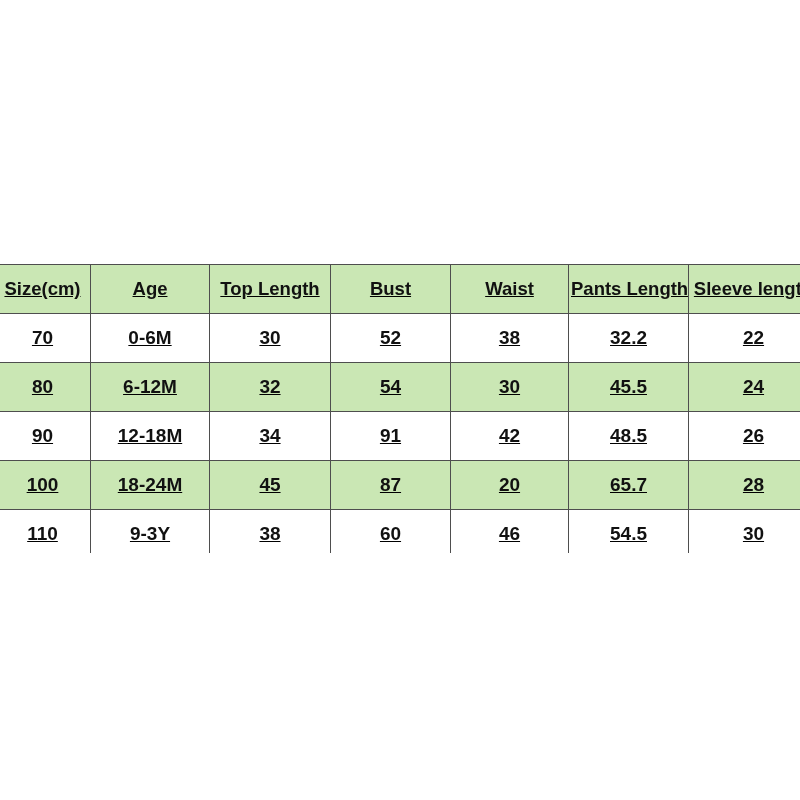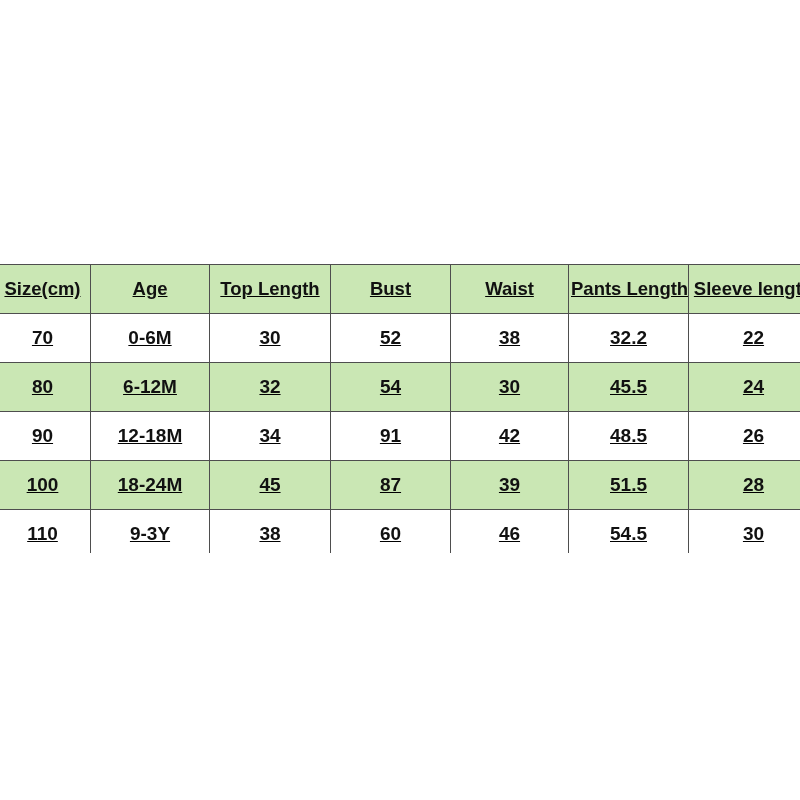--- a/index.html
+++ b/index.html
@@ -124,22 +124,22 @@
         <td>91</td>
         <td>42</td>
         <td>48.5</td>
         <td>26</td>
       </tr>
       <tr class="row-even">
         <td>100</td>
         <td>18-24M</td>
         <td>45</td>
         <td>87</td>
-        <td>39</td>
-        <td>51.5</td>
+        <td>20</td>
+        <td>65.7</td>
         <td>28</td>
       </tr>
       <tr class="row-odd">
         <td>110</td>
         <td>9-3Y</td>
         <td>38</td>
         <td>60</td>
         <td>46</td>
         <td>54.5</td>
         <td>30</td>

